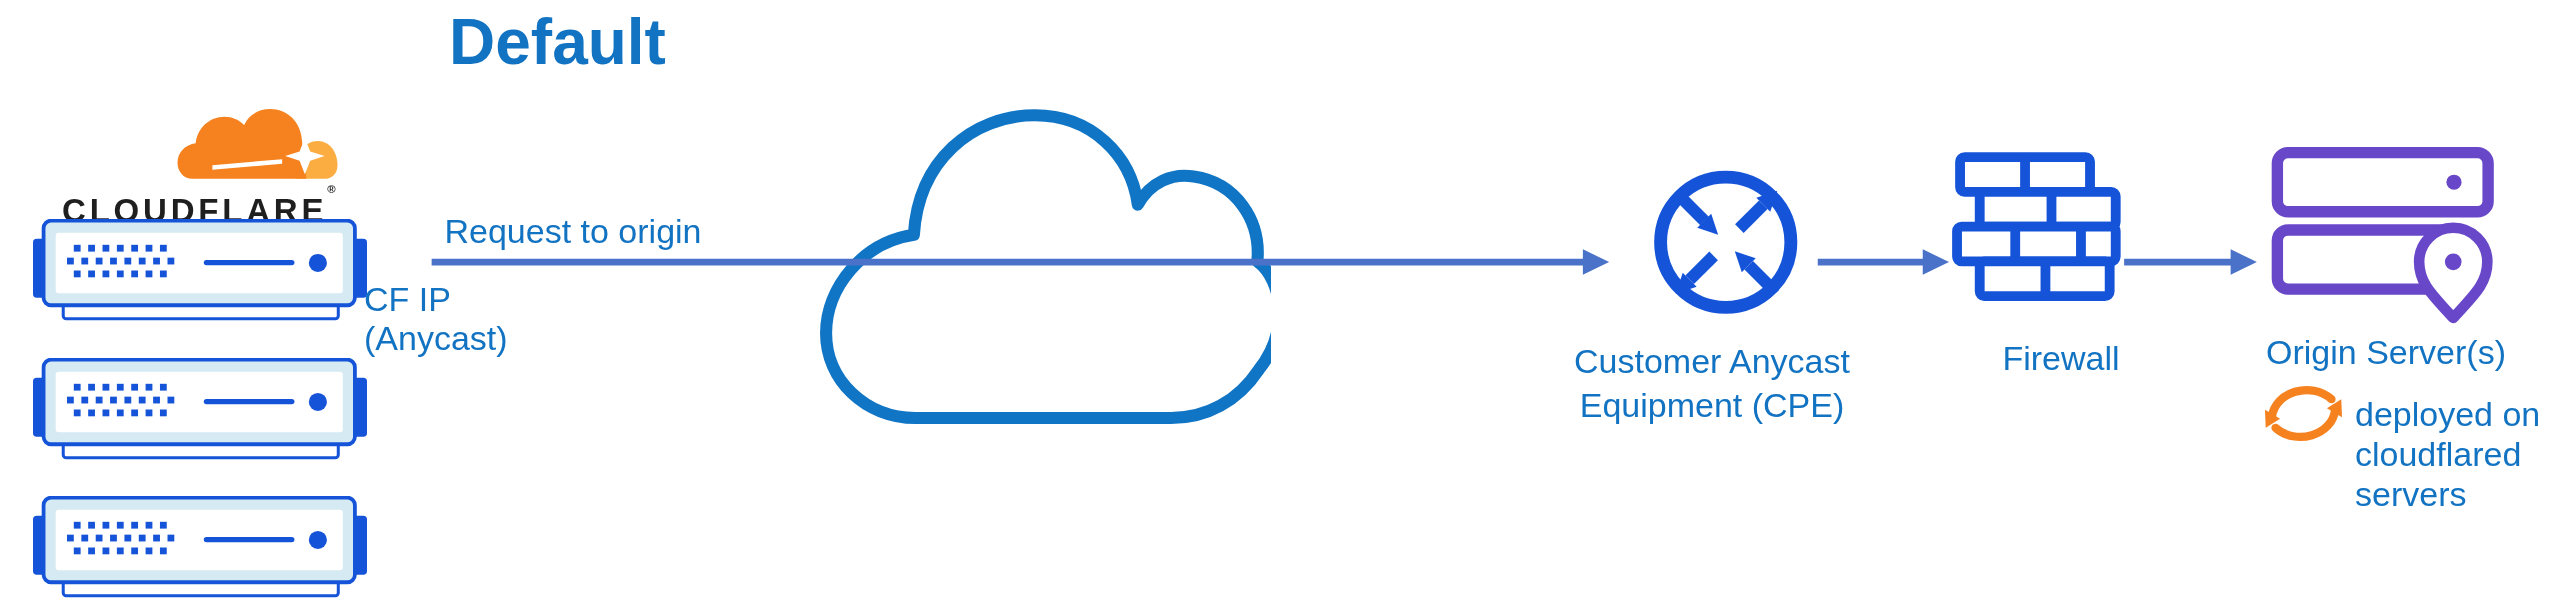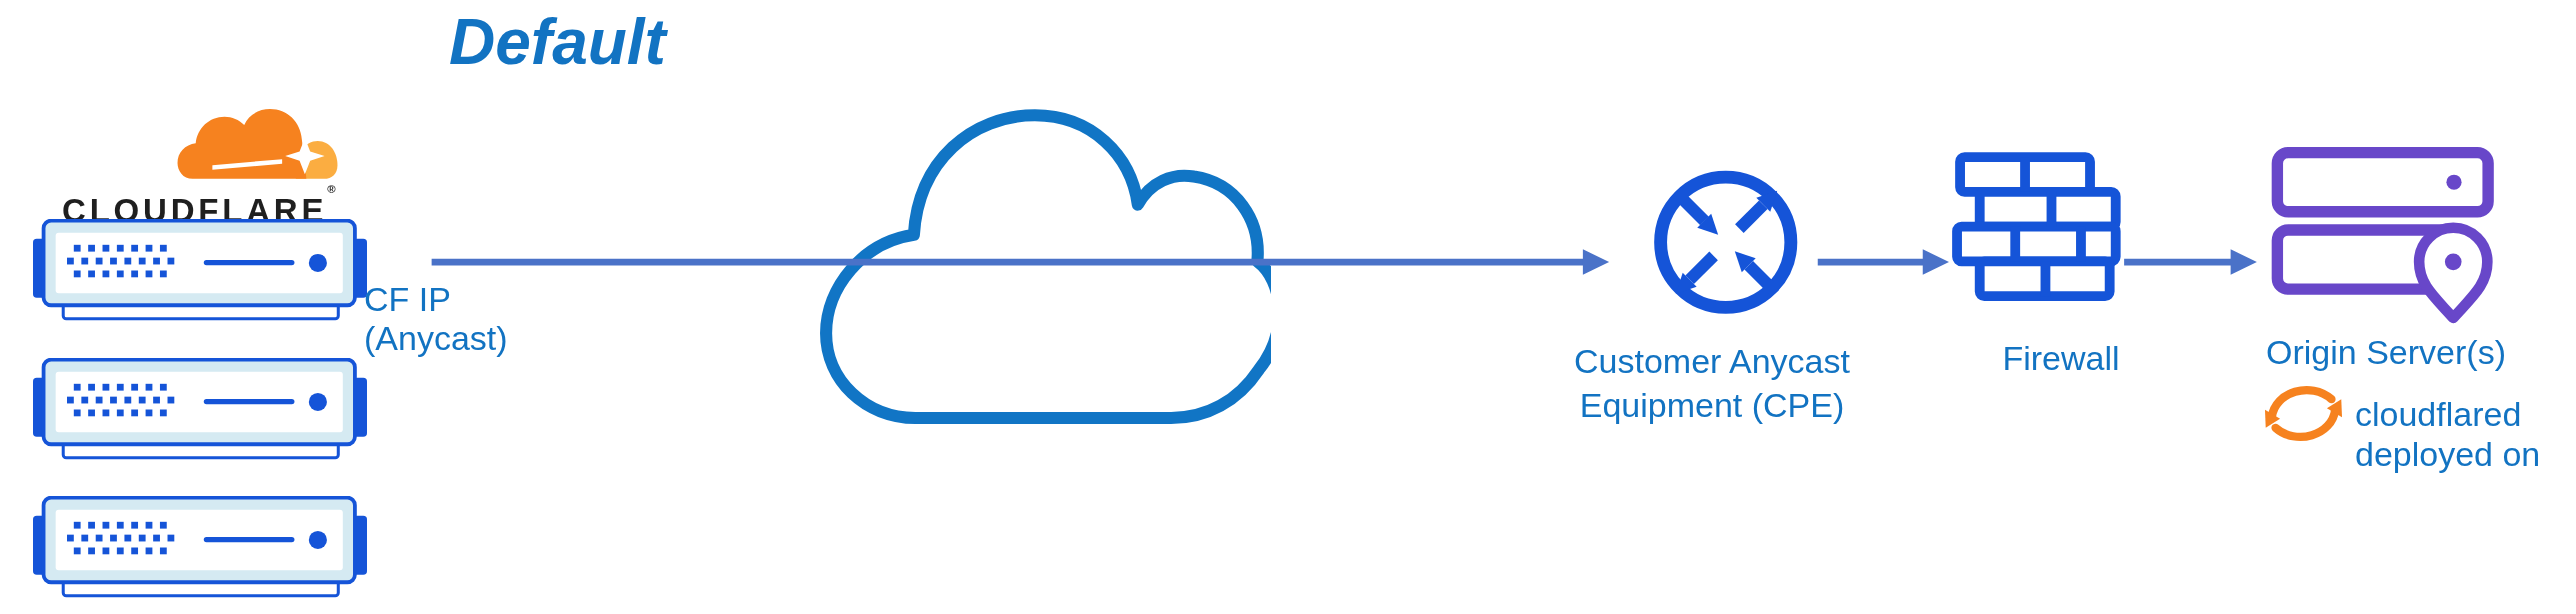--- a/index.html
+++ b/index.html
@@ -49,21 +49,21 @@
   .fl-orange{fill:var(--orange);}
   .fl-orange-light{fill:var(--orange-light);}
   .fl-white{fill:#ffffff;}
   .z1{z-index:1;} .z2{z-index:2;}
 </style>
 </head>
 <body>
 
 <div class="canvas">
 
-  <div class="abs title" style="left:449px;top:4.5px;font-style:italic;">Default</div>
+  <div class="abs title" style="left:449px;top:4.5px;">Default</div>
 
   <svg class="abs" style="left:176px;top:109px;" width="163" height="76" viewBox="0 0 215 100">
     <path class="fl-orange-light" d="M 158 92 C 158 58 170 42 187 42 C 203 42 213 57 213 74 C 213 85 206 92 195 92 Z"></path>
     <path class="fl-orange" d="M 22 92 C 9 92 2 81 2 71 C 2 57 12 47 26 45 C 28 25 44 10 64 10 C 74 10 83 14 90 21 C 96 7 110 0 124 0 C 147 0 164 17 166 40 L 172 92 Z"></path>
     <path class="fl-white" d="M 48 74 L 140 66 L 140 72 L 48 80 Z"></path>
     <polygon class="fl-white" points="170,38 177,56 196,62 177,68 170,86 163,68 144,62 163,56"></polygon>
   </svg>
   <div class="abs wordmark" style="left:42px;top:183px;margin-left:20px;">
     <span>CLOUDFLARE</span><sup>®</sup>
   </div>
@@ -182,20 +182,21 @@
          C 64 412, 12 362, 12 300
          C 12 240, 60 180, 128 170 Z"></path>
   </svg>
   <div class="abs label centered" style="left:1038px;top:301px;">Internet</div>
 
   <svg class="abs z2" style="left:424px;top:247px;" width="1192" height="30" viewBox="0 0 1575 40">
     <line class="st-line" x1="3" y1="20" x2="1540" y2="20" stroke-width="9"></line>
     <polygon class="fl-line" points="1538,3 1573,20 1538,37"></polygon>
   </svg>
 
+  <div class="abs label centered" style="left:573px;top:210px;">Request to origin</div>
 
   <div class="abs label" style="left:364px;top:280px;line-height:39px;">
     <span class="line">CF IP</span>
     <span class="line">(Anycast)</span>
   </div>
 
   <svg class="abs" style="left:1650px;top:168px;" width="156" height="153" viewBox="0 0 206 202">
     <circle class="st-icon-w" cx="100" cy="98" r="86" stroke-width="17"></circle>
     <g>
       <line class="st-icon" x1="40" y1="38" x2="72" y2="70" stroke-width="16"></line>
@@ -251,18 +252,19 @@
   </svg>
   <div class="abs label centered" style="left:2386px;top:331px;">Origin Server(s)</div>
 
   <svg class="abs" style="left:2258px;top:378px;" width="91" height="71" viewBox="0 0 120 94">
     <path class="st-orange" stroke-width="11" stroke-linecap="round" d="M 18 52 C 22 18, 70 4, 97 28"></path>
     <polygon class="fl-orange" points="10,66 29,54 9,42"></polygon>
     <path class="st-orange" stroke-width="11" stroke-linecap="round" d="M 102 42 C 98 76, 50 90, 23 66"></path>
     <polygon class="fl-orange" points="110,28 91,40 111,52"></polygon>
   </svg>
   <div class="abs label" style="left:2355px;top:394px;line-height:40px;">
+    <span class="line">deployed on</span>
     <span class="line">cloudflared</span>
-    <span class="line">deployed on</span>
+    <span class="line">servers</span>
   </div>
 
 </div>
 
 
 </body></html>

